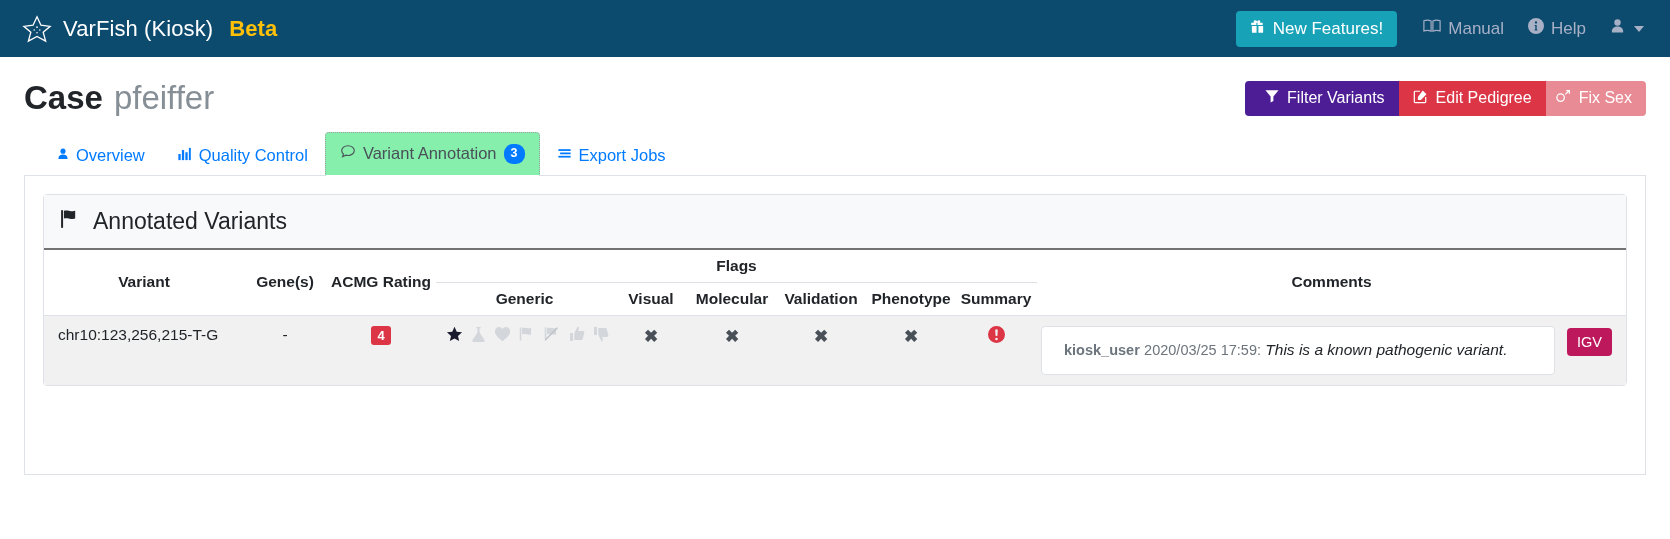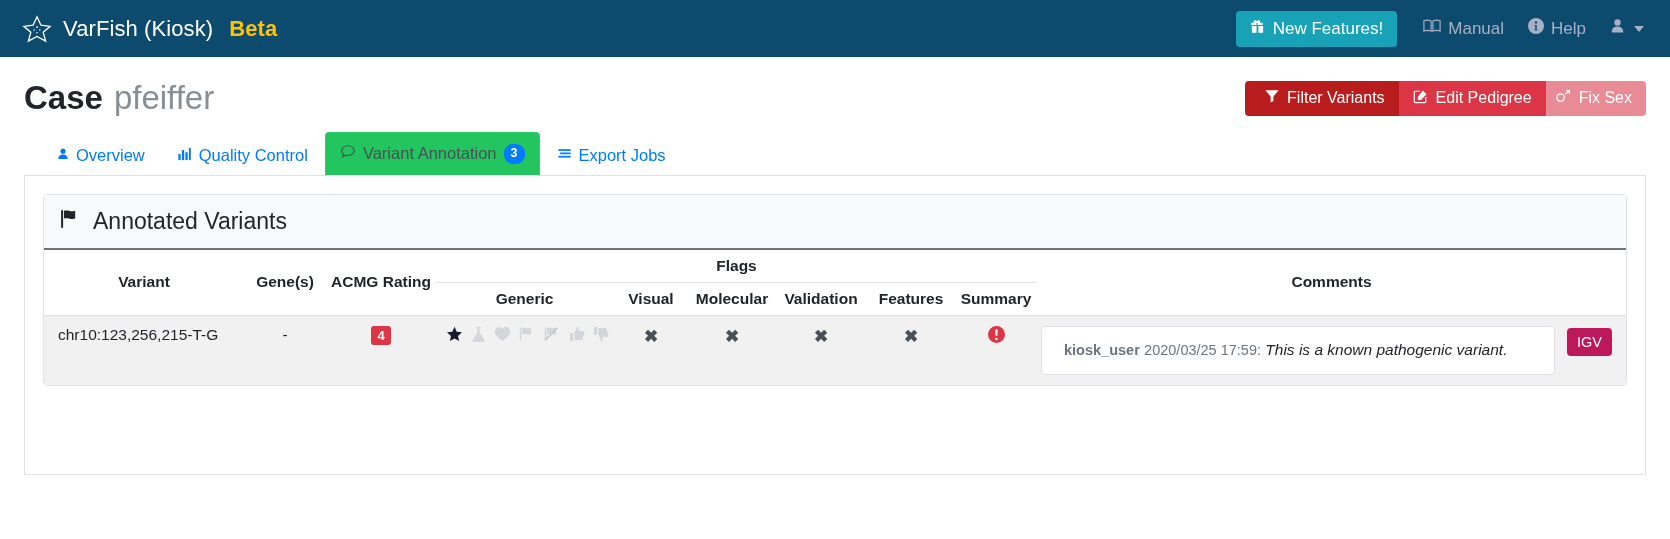--- a/index.html
+++ b/index.html
@@ -84,21 +84,21 @@
     font-size: 16px;
     color: #fff;
     padding: 8px 14px;
     display: flex;
     align-items: center;
     gap: 8px;
     cursor: pointer;
     font-family: "Liberation Sans", sans-serif;
     white-space: nowrap;
   }
-  .btn-filter { background: #b91c1c; border-radius: 4px 0 0 4px; padding-left: 20px; }
+  .btn-filter { background: #4c1d95; border-radius: 4px 0 0 4px; padding-left: 20px; }
   .btn-pedigree { background: #dc3545; }
   .btn-fixsex { background: #e88b94; border-radius: 0 4px 4px 0; padding-left: 9px; }
 
   
   .tabs {
     display: flex;
     align-items: flex-end;
     border-bottom: 1px solid #dee2e6;
     padding-left: 18px;
     gap: 2px;
@@ -112,21 +112,21 @@
     padding: 11px 14px;
     cursor: pointer;
     border: 1px solid transparent;
     border-bottom: none;
     position: relative;
     top: 1px;
     white-space: nowrap;
   }
   .tab.active {
     color: #495057;
-    background: #22c55e;
+    background: #86efac;
     border: 1px dotted #9aa0a6;
     border-bottom: 1px solid #fff;
     border-radius: 4px 4px 0 0;
   }
   .badge-count {
     background: #007bff;
     color: #fff;
     border-radius: 9px;
     font-size: 12.5px;
     font-weight: bold;
@@ -387,21 +387,21 @@
             <th rowspan="2" style="width:82px">Gene(s)</th>
             <th rowspan="2" style="width:110px">ACMG Rating</th>
             <th colspan="6" class="group-flags">Flags</th>
             <th rowspan="2">Comments</th>
           </tr>
           <tr>
             <th style="width:148px">Generic</th>
             <th style="width:76px">Visual</th>
             <th style="width:86px">Molecular</th>
             <th style="width:92px">Validation</th>
-            <th style="width:88px">Features</th>
+            <th style="width:88px">Phenotype</th>
             <th style="width:82px">Summary</th>
           </tr>
         </thead>
 
         <tbody>
           <tr>
             <td class="variant">chr10:123,256,215-T-G</td>
             <td class="center">-</td>
             <td class="center">
               <span class="acmg-badge">4</span>

